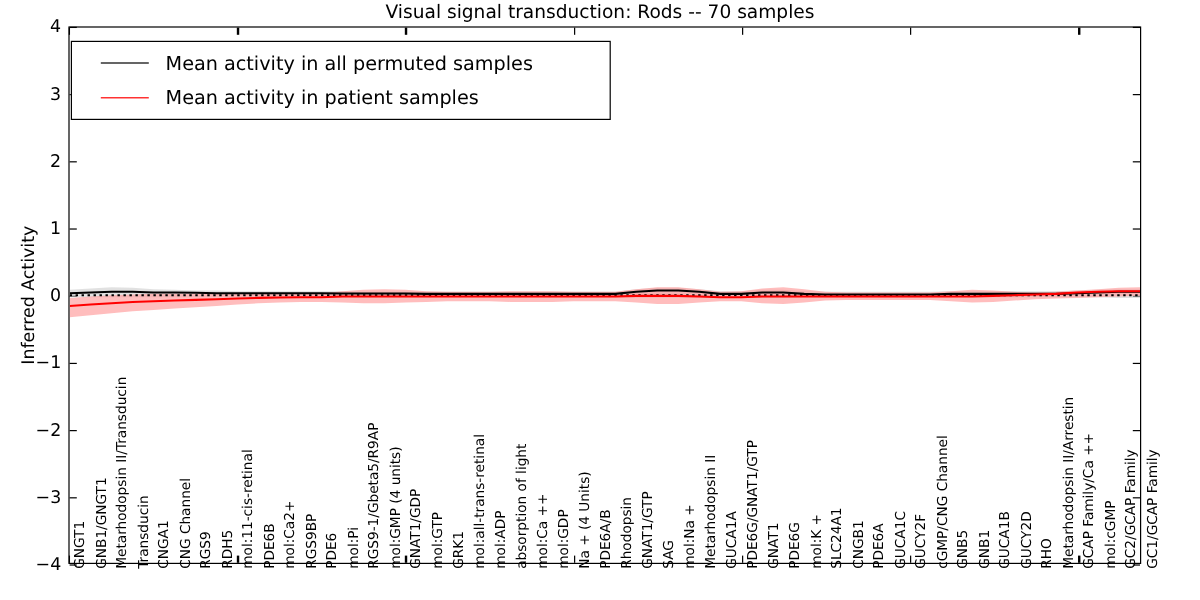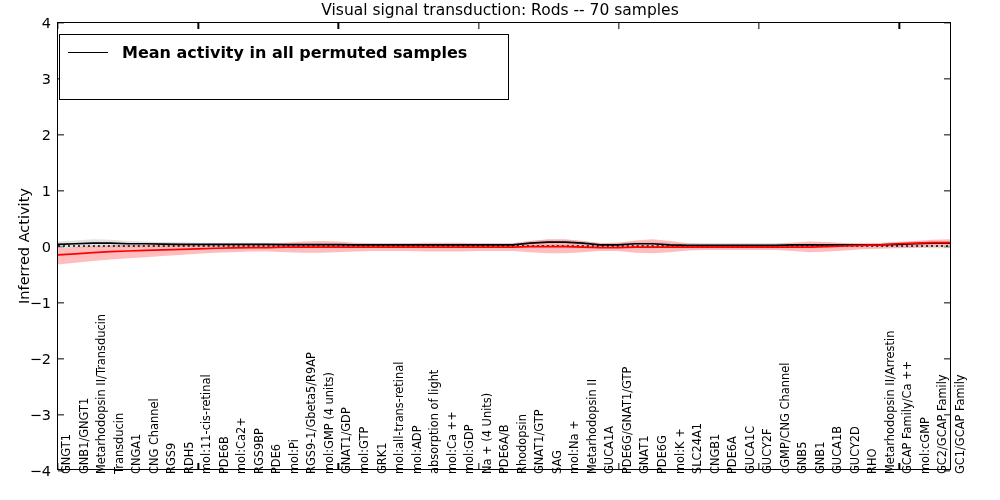--- a/index.html
+++ b/index.html
@@ -43,21 +43,21 @@
   .xaxis-title{
     position:absolute;left:0;top:482px;width:1000px;text-align:center;
     font-size:14.5px;color:#000;
   }
 
   
   .legend{
     position:absolute;left:1px;top:11px;width:450px;height:66px;
     border:1.3px solid #000;background:#fff;box-sizing:border-box;z-index:6;
   }
-  .legend-row{position:absolute;left:8px;height:28px;display:flex;align-items:center;font-weight:bold;}
+  .legend-row{position:absolute;left:24px;height:28px;display:flex;align-items:center;}
   .legend-row.r0{top:3px;}
   .legend-row.r1{top:32px;}
   .legend-swatch{width:40px;height:0;border-top-width:1.6px;border-top-style:solid;margin-right:14px;}
   .legend-text{font-size:16px;color:#000;white-space:nowrap;}
 
   svg.data{position:absolute;left:0;top:0;width:100%;height:100%;display:block;}
 </style>
 </head>
 <body>
 
@@ -121,20 +121,24 @@
           <path d="M 0.00 222.32 L 17.53 221.76 L 35.06 221.20 L 52.59 221.20 L 70.12 221.76 L 87.65 221.76 L 105.18 222.04 L 122.71 222.32 L 140.24 222.32 L 157.76 222.32 L 175.29 222.32 L 192.82 222.32 L 210.35 222.32 L 227.88 222.60 L 245.41 222.60 L 262.94 222.60 L 280.47 222.60 L 298.00 222.88 L 315.53 222.88 L 333.06 222.88 L 350.59 222.88 L 368.12 222.88 L 385.65 222.88 L 403.18 222.88 L 420.71 222.88 L 438.24 222.88 L 455.76 222.88 L 473.29 221.20 L 490.82 220.08 L 508.35 220.08 L 525.88 221.20 L 543.41 222.88 L 560.94 222.88 L 578.47 221.76 L 596.00 221.76 L 613.53 222.88 L 631.06 223.44 L 648.59 223.44 L 666.12 223.44 L 683.65 223.44 L 701.18 223.44 L 718.71 223.44 L 736.24 222.88 L 753.76 222.88 L 771.29 222.88 L 788.82 222.88 L 806.35 222.88 L 823.88 222.88 L 841.41 222.32 L 858.94 221.76 L 876.47 221.20 L 894.00 221.20" fill="none" stroke="#000000" stroke-width="1.7"></path>
           <path d="M 0.00 232.96 L 17.53 231.84 L 35.06 230.72 L 52.59 229.60 L 70.12 229.04 L 87.65 228.48 L 105.18 227.92 L 122.71 227.36 L 140.24 226.80 L 157.76 226.24 L 175.29 225.96 L 192.82 225.68 L 210.35 225.68 L 227.88 225.12 L 245.41 225.12 L 262.94 225.12 L 280.47 225.12 L 298.00 225.12 L 315.53 225.12 L 333.06 225.12 L 350.59 225.12 L 368.12 225.12 L 385.65 225.12 L 403.18 225.12 L 420.71 225.12 L 438.24 225.12 L 455.76 225.12 L 473.29 224.56 L 490.82 224.56 L 508.35 224.56 L 525.88 225.12 L 543.41 225.68 L 560.94 225.68 L 578.47 225.12 L 596.00 225.12 L 613.53 225.12 L 631.06 225.12 L 648.59 225.12 L 666.12 225.12 L 683.65 225.12 L 701.18 225.12 L 718.71 225.12 L 736.24 225.12 L 753.76 225.12 L 771.29 224.56 L 788.82 224.00 L 806.35 223.44 L 823.88 222.88 L 841.41 221.76 L 858.94 221.20 L 876.47 220.64 L 894.00 220.64" fill="none" stroke="#ff0000" stroke-width="1.7"></path>
         </svg>
     </div>
 
     <div class="legend">
       <div class="legend-row r0">
         <span class="legend-swatch" id="sw0" style="border-top-color: rgb(0, 0, 0);"></span>
         <span class="legend-text">Mean activity in all permuted samples</span>
       </div>
+      <div class="legend-row r1">
+        <span class="legend-swatch" id="sw1" style="border-top-color: rgb(255, 0, 0);"></span>
+        <span class="legend-text">Mean activity in patient samples</span>
+      </div>
     </div>
   </div>
 
   <div class="xlabel-wrap" id="x-labels">
       <div class="xtlabel" style="left: 4px;">GNGT1</div>
       <div class="xtlabel" style="left: 21.5294px;">GNB1/GNGT1</div>
       <div class="xtlabel" style="left: 39.0588px;">Metarhodopsin II/Transducin</div>
       <div class="xtlabel" style="left: 56.5882px;">Transducin</div>
       <div class="xtlabel" style="left: 74.1176px;">CNGA1</div>
       <div class="xtlabel" style="left: 91.6471px;">CNG Channel</div>

